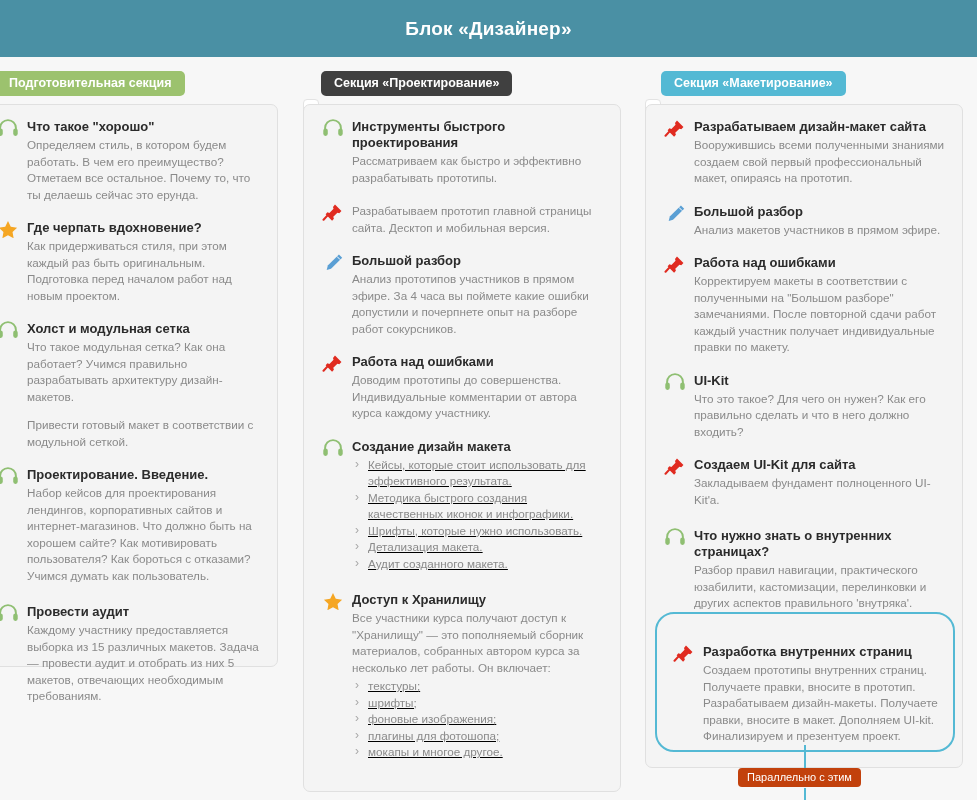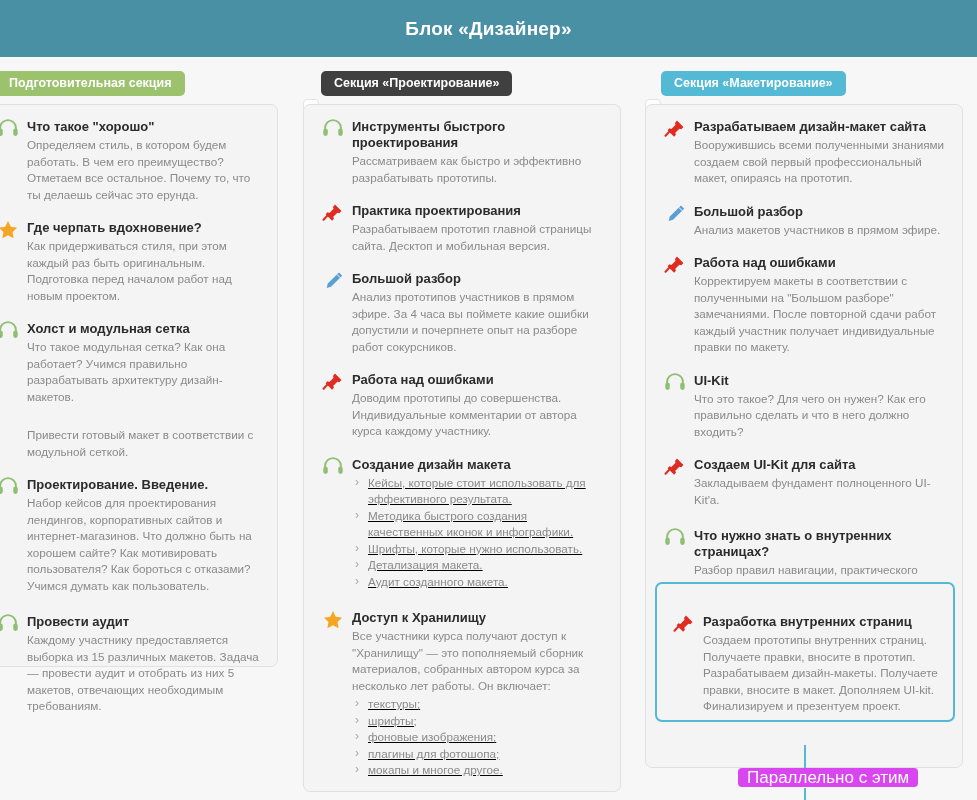--- a/index.html
+++ b/index.html
@@ -53,50 +53,50 @@
   
   .item { position: relative; padding-left: 32px; margin-bottom: 17px; }
   .item:last-child { margin-bottom: 0; margin-top: 20px; }
   .item-title {
     font-size: 13px; font-weight: bold; color: #2b2b2b;
     margin: 0 0 2px 0; line-height: 16px;
   }
   .item-desc {
     font-size: 11.7px; color: #8a8a8a; line-height: 16.5px; margin: 0;
   }
-  .item-desc + .item-desc { margin-top: 22px; }
+  .item-desc + .item-desc { margin-top: 12px; }
   .sublist { list-style: none; margin: 2px 0 0 0; padding: 0; text-decoration: underline; }
   .sublist li {
     font-size: 11.7px; color: #8a8a8a; line-height: 16.5px;
     padding-left: 16px; position: relative;
   }
   .sublist li::before {
     content: "›"; position: absolute; left: 3px; top: -1px;
     color: #a8a8a8; font-size: 12px;
   }
 
   
   .ic { position: absolute; left: 2px; top: 0px; width: 22px; height: 18px; }
   .ic svg { display:block; width: 22px; height: 18px; }
 
   
   .highlight {
-    position: absolute; left: 655px; top: 582px; width: 300px; height: 140px;
-    border: 2px solid #54b9d4; border-radius: 7px; background: #f4f4f4;
+    position: absolute; left: 655px; top: 612px; width: 300px; height: 140px;
+    border: 2px solid #54b9d4; border-radius: 19px; background: #f4f4f4;
     padding: 10px 14px 10px 14px;
   }
   .highlight .item { margin-bottom: 0; }
 
   
   .conn-v {
     position: absolute; width: 2px; background: #54b9d4;
   }
   .conn-badge {
     position: absolute; height: 19px; line-height: 19px; border-radius: 4px;
-    background: #d946ef; color: #fff; font-size: 17px; padding: 0 9px;
+    background: #c2410c; color: #fff; font-size: 11px; padding: 0 9px;
     white-space: nowrap;
   }
   
   .notch {
     position: absolute; width: 16px; height: 22px;
     background: #ffffff; border: 1px solid #e3e3e3; border-radius: 4px;
   }
 </style>
 </head>
 <body>
@@ -185,21 +185,20 @@
         <div class="item-title">Инструменты быстрого проектирования</div>
         <p class="item-desc">Рассматриваем как быстро и эффективно разрабатывать прототипы.</p>
       </div>
       <div class="item">
         <span class="ic">
           <svg viewBox="0 0 24 20" aria-hidden="true">
             <path d="M14.2 1.8l7.2 7.2-2.4 2.4-2.1-.6-4.6 4.6.7 2.2-2.0 2.0-7.2-7.2 2.0-2.0 2.2.7 4.6-4.6-.6-2.1z" fill="#e02b20"></path>
             <path d="M7.0 12.6L1.5 18.6" stroke="#e02b20" stroke-width="2.3" stroke-linecap="round"></path>
           </svg>
         </span>
-        <div class="item-title">Практика проектирования</div>
         <p class="item-desc">Разрабатываем прототип главной страницы сайта. Десктоп и мобильная версия.</p>
       </div>
       <div class="item">
         <span class="ic">
           <svg viewBox="0 0 24 20" aria-hidden="true">
             <path d="M18.6 1.6l3.6 3.6-12.4 12.4-4.8 1.2 1.2-4.8z" fill="#5a9fd4"></path>
             <path d="M16.4 3.8l3.6 3.6" stroke="#ffffff" stroke-width="1.1"></path>
           </svg>
         </span>
         <div class="item-title">Большой разбор</div>

